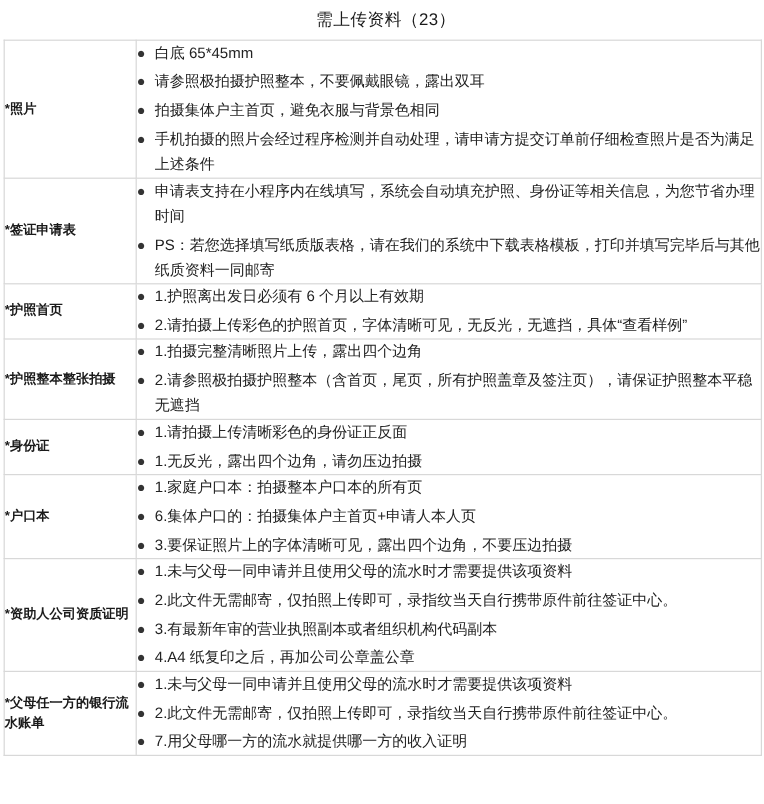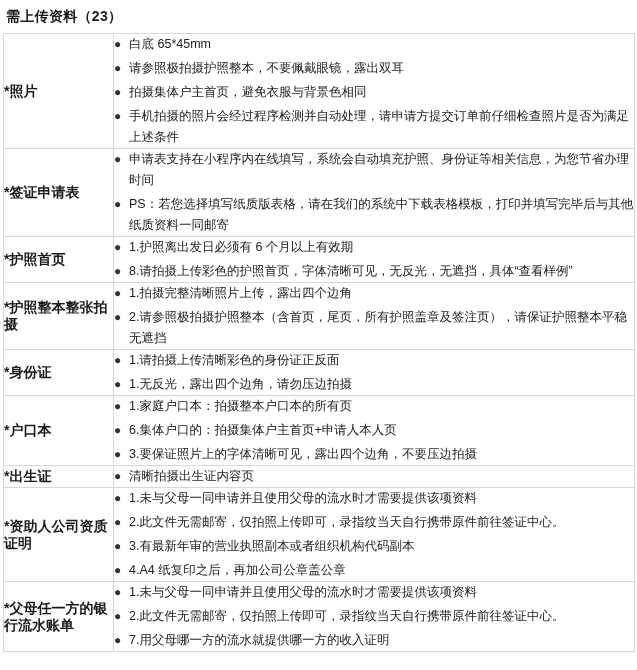--- a/index.html
+++ b/index.html
@@ -13,40 +13,41 @@
     overflow: hidden;
     font-family: "Liberation Sans", sans-serif;
     color: #222222;
   }
   .page {
     width: 637px;
     position: relative;
   }
   .doc-title {
     font-size: 14px;
-    font-weight: bold;
+    font-weight: normal;
     color: #1a1a1a;
     padding: 8px 0 7px 6px;
     letter-spacing: 0.3px;
+    text-align: center;
   }
   table.req-table {
     width: 632px;
     margin-left: 3px;
     border-collapse: collapse;
     table-layout: fixed;
   }
   table.req-table td {
     border: 1px solid #d8d8d8;
     vertical-align: top;
     padding: 0;
   }
   td.label-cell {
     width: 109px;
     padding: 9px 4px 9px 7px;
-    font-size: 14px;
+    font-size: 11px;
     font-weight: bold;
     color: #1a1a1a;
     line-height: 17px;
   }
   td.label-cell.mid {
     vertical-align: middle;
   }
   td.items-cell {
     padding: 7px 8px 7px 10px;
   }
@@ -105,21 +106,21 @@
             <li><span class="bullet">●</span><span>PS：若您选择填写纸质版表格，请在我们的系统中下载表格模板，打印并填写完毕后与其他纸质资料一同邮寄</span></li>
           </ul>
         </td>
       </tr>
 
       <tr>
         <td class="label-cell mid">*护照首页</td>
         <td class="items-cell">
           <ul class="items">
             <li><span class="bullet">●</span><span>1.护照离出发日必须有 6 个月以上有效期</span></li>
-            <li><span class="bullet">●</span><span>8.请拍摄上传彩色的护照首页，字体清晰可见，无反光，无遮挡，具体“查看样例”</span></li>
+            <li><span class="bullet">●</span><span>2.请拍摄上传彩色的护照首页，字体清晰可见，无反光，无遮挡，具体“查看样例”</span></li>
           </ul>
         </td>
       </tr>
 
       <tr>
         <td class="label-cell mid">*护照整本整张拍摄</td>
         <td class="items-cell">
           <ul class="items">
             <li><span class="bullet">●</span><span>1.拍摄完整清晰照片上传，露出四个边角</span></li>
             <li><span class="bullet">●</span><span>2.请参照极拍摄护照整本（含首页，尾页，所有护照盖章及签注页），请保证护照整本平稳无遮挡</span></li>
@@ -141,28 +142,20 @@
         <td class="label-cell mid">*户口本</td>
         <td class="items-cell">
           <ul class="items">
             <li><span class="bullet">●</span><span>1.家庭户口本：拍摄整本户口本的所有页</span></li>
             <li><span class="bullet">●</span><span>6.集体户口的：拍摄集体户主首页+申请人本人页</span></li>
             <li><span class="bullet">●</span><span>3.要保证照片上的字体清晰可见，露出四个边角，不要压边拍摄</span></li>
           </ul>
         </td>
       </tr>
 
-      <tr>
-        <td class="label-cell mid">*出生证</td>
-        <td class="items-cell">
-          <ul class="items">
-            <li><span class="bullet">●</span><span>清晰拍摄出生证内容页</span></li>
-          </ul>
-        </td>
-      </tr>
 
       <tr>
         <td class="label-cell mid">*资助人公司资质证明</td>
         <td class="items-cell">
           <ul class="items">
             <li><span class="bullet">●</span><span>1.未与父母一同申请并且使用父母的流水时才需要提供该项资料</span></li>
             <li><span class="bullet">●</span><span>2.此文件无需邮寄，仅拍照上传即可，录指纹当天自行携带原件前往签证中心。</span></li>
             <li><span class="bullet">●</span><span>3.有最新年审的营业执照副本或者组织机构代码副本</span></li>
             <li><span class="bullet">●</span><span>4.A4 纸复印之后，再加公司公章盖公章</span></li>
           </ul>

